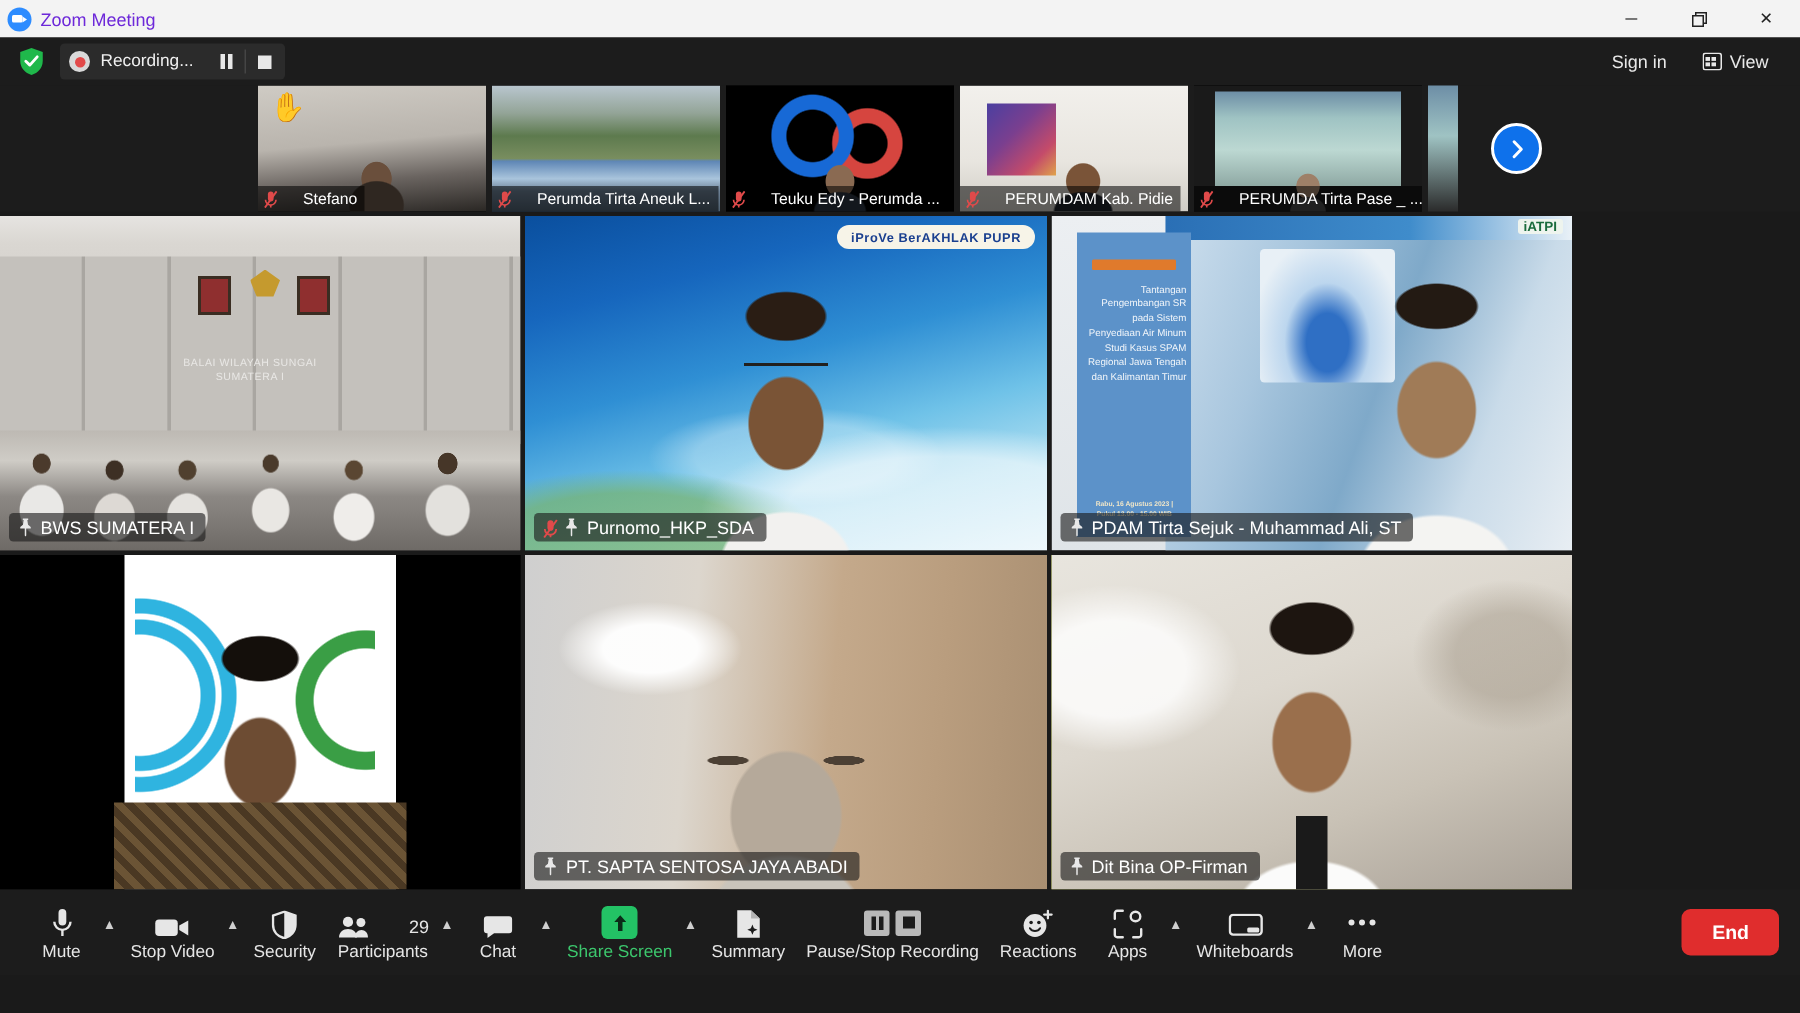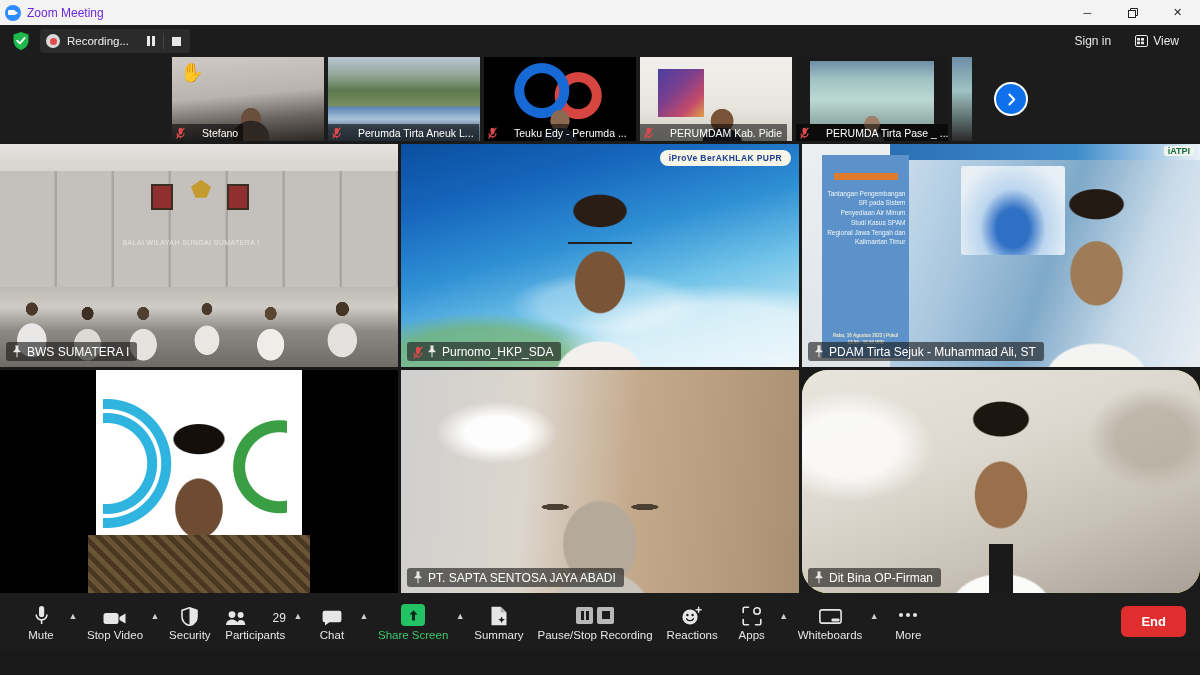--- a/index.html
+++ b/index.html
@@ -119,33 +119,33 @@
     margin-left: 18px; flex: 0 0 auto;
     color: #fff; font-size: 15px;
   }
   .strip-partial {
     width: 20px; height: 84px; background: #2a2a2a;
     flex: 0 0 auto; position: relative; overflow: hidden;
   }
 
   
   .grid {
-    width: 1200px; height: 452px;
+    width: 1048px; height: 452px;
     display: grid;
     grid-template-columns: 1fr 1fr 1fr;
     grid-template-rows: 1fr 1fr;
     gap: 3px;
     padding: 3px 0 0 0;
     background: #1a1a1a;
   }
   .tile {
     position: relative; overflow: hidden;
     background: #000;
   }
-  .tile.active { outline: 3px solid #e8ef76; outline-offset: -3px; border-radius: 26px; }
+  .tile.active { outline: 3px solid #e8ef76; outline-offset: -3px; }
   .tile-bg { position: absolute; inset: 0; }
   .tile-name {
     position: absolute; left: 6px; bottom: 6px;
     height: 19px; max-width: 96%;
     display: flex; align-items: center; gap: 5px;
     padding: 0 8px 0 6px;
     background: rgba(26,26,26,0.62);
     border-radius: 3px;
     font-size: 12px; color: #fff;
     white-space: nowrap; overflow: hidden;

